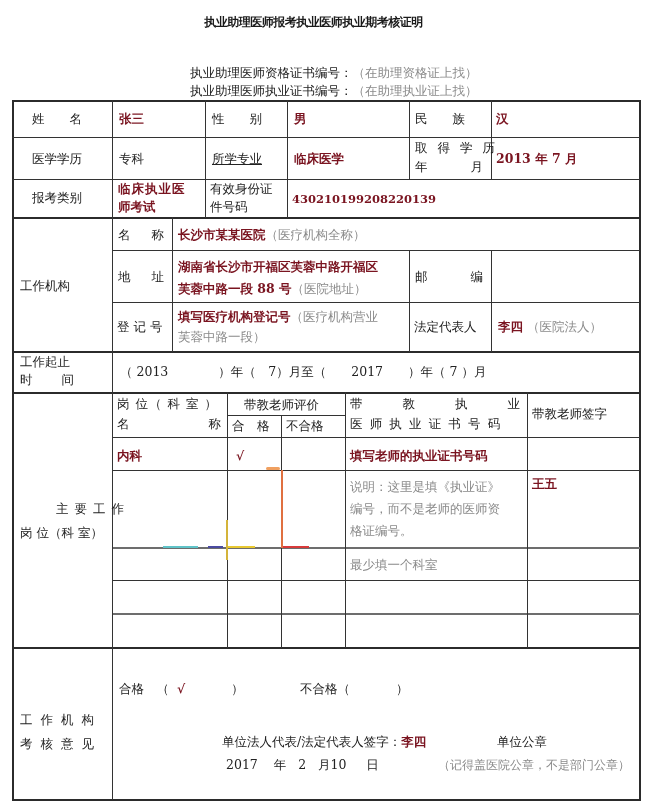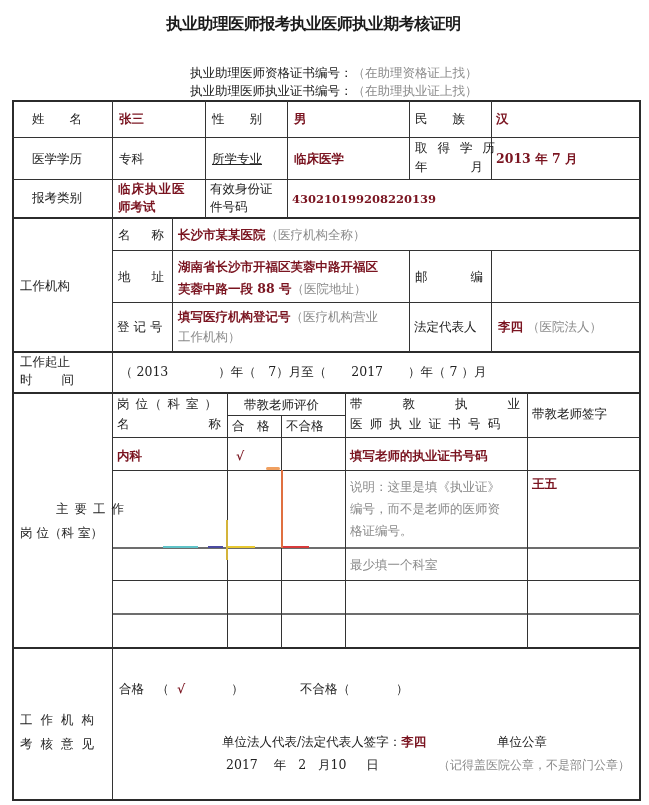--- a/index.html
+++ b/index.html
@@ -1,19 +1,19 @@
 <!DOCTYPE html>
 <html><head>
 <meta charset="utf-8">
 <style>
   html, body { margin:0; padding:0; background:#ffffff; }
   body { width:649px; height:805px; position:relative; overflow:hidden;
          font-family: "DejaVu Serif", "Liberation Serif", serif; color:#222; }
   .abs { position:absolute; }
-  .title { left:0; top:14px; width:627px; text-align:center; font-size:16px; font-weight:bold; letter-spacing:-0.5px; color:#1a1a1a; }
+  .title { left:0; top:14px; width:627px; text-align:center; font-size:12px; font-weight:bold; letter-spacing:-0.5px; color:#1a1a1a; }
   .sub { font-size:12.5px; color:#222; white-space:nowrap; }
   .sub .hint { color:#8a8a8a; }
   .hl { position:absolute; height:1px; background:#333; }
   .vl { position:absolute; width:1px; background:#333; }
   .hl.thick { height:2px; background:#2b2b2b; }
   .vl.thick { width:2px; background:#2b2b2b; }
   .hl.grey { background:#6d6d6d; height:2px; }
   .cell { position:absolute; font-size:12.5px; line-height:18px; color:#222; white-space:nowrap; }
   .red { color:#7a1420; font-weight:bold; }
   .grey { color:#8a8a8a; }
@@ -122,21 +122,21 @@
 <div class="cell red" style="left:178px;top:258px;">湖南省长沙市开福区芙蓉中路开福区</div>
 <div class="cell" style="left:178px;top:280px;"><span class="red">芙蓉中路一段 88 号</span><span class="grey">（医院地址）</span></div>
 <div class="cell spread" style="left:415px;top:268px;width:68px;">
     <span>邮</span>
     <span>编</span>
   </div>
 <div class="cell" style="left:496px;top:268px;"></div>
 
 <div class="cell" style="left:117px;top:318px;">登 记 号</div>
 <div class="cell" style="left:178px;top:308px;"><span class="red">填写医疗机构登记号</span><span class="grey">（医疗机构营业</span></div>
-<div class="cell grey" style="left:178px;top:328px;">工作机构）</div>
+<div class="cell grey" style="left:178px;top:328px;">芙蓉中路一段）</div>
 <div class="cell" style="left:414px;top:318px;">法定代表人</div>
 <div class="cell" style="left:498px;top:318px;"><span class="red">李四</span>&nbsp;<span class="grey">（医院法人）</span></div>
 
 <div class="cell" style="left:20px;top:353px;">工作起止</div>
 <div class="cell spread" style="left:20px;top:371px;width:54px;">
     <span>时</span>
     <span>间</span>
   </div>
 <div class="cell" style="left:120px;top:363px;">（ 2013　　　　）年（　7）月至（　　2017　　）年（ 7 ）月</div>
 

